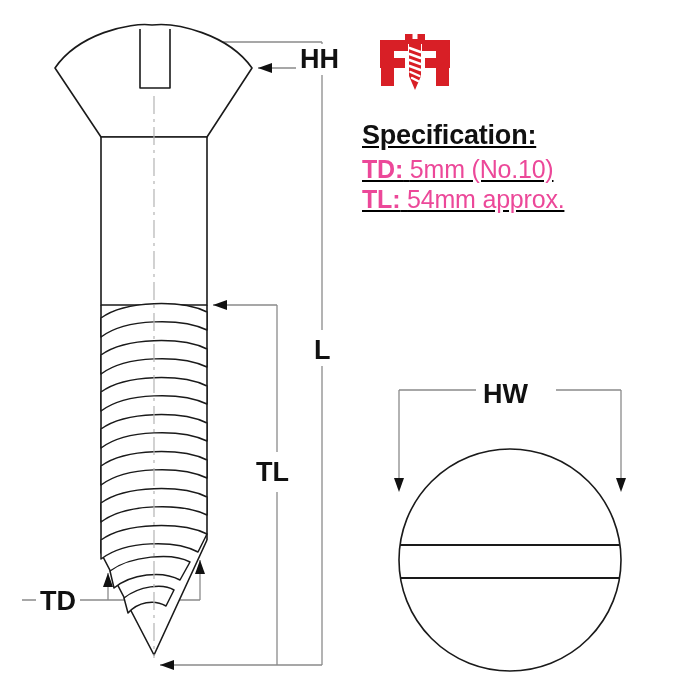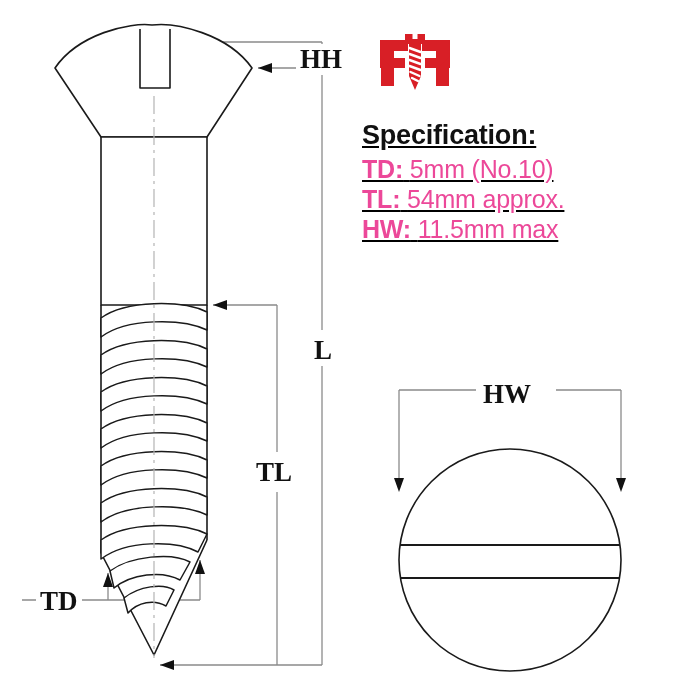--- a/index.html
+++ b/index.html
@@ -82,21 +82,21 @@
     left: 0;
     top: 0;
     width: 700px;
     height: 700px;
     overflow: visible;
   }
 
   
   .dim-label {
     position: absolute;
-    font-family: Liberation Serif, serif;
+    font-family: Liberation Sans, sans-serif;
     font-weight: 700;
     font-size: 27px;
     color: #111111;
     background: #ffffff;
     line-height: 1;
     padding: 2px 4px;
   }
   #label-hh { left: 296px; top: 44px; }
   #label-l  { left: 310px; top: 335px; }
   #label-tl { left: 252px; top: 457px; }
@@ -135,24 +135,20 @@
   <div id="spec">
     <div id="spec-heading">Specification:</div>
 
     <div class="spec-row">
       <span class="spec-key">TD:</span>
       <span class="spec-val">5mm (No.10)</span>
     </div>
     <div class="spec-row">
       <span class="spec-key">TL:</span>
       <span class="spec-val">54mm approx.</span>
-    </div>
-    <div class="spec-row">
-      <span class="spec-key">HW:</span>
-      <span class="spec-val">11.5mm max</span>
     </div>
   </div>
 
   <svg class="draw" viewBox="0 0 700 700">
 
     <g stroke="#8a8a8a" stroke-width="1.3" fill="none">
 
       <path d="M180 42 H322"></path>
       <path d="M258 68 H322"></path>
 

